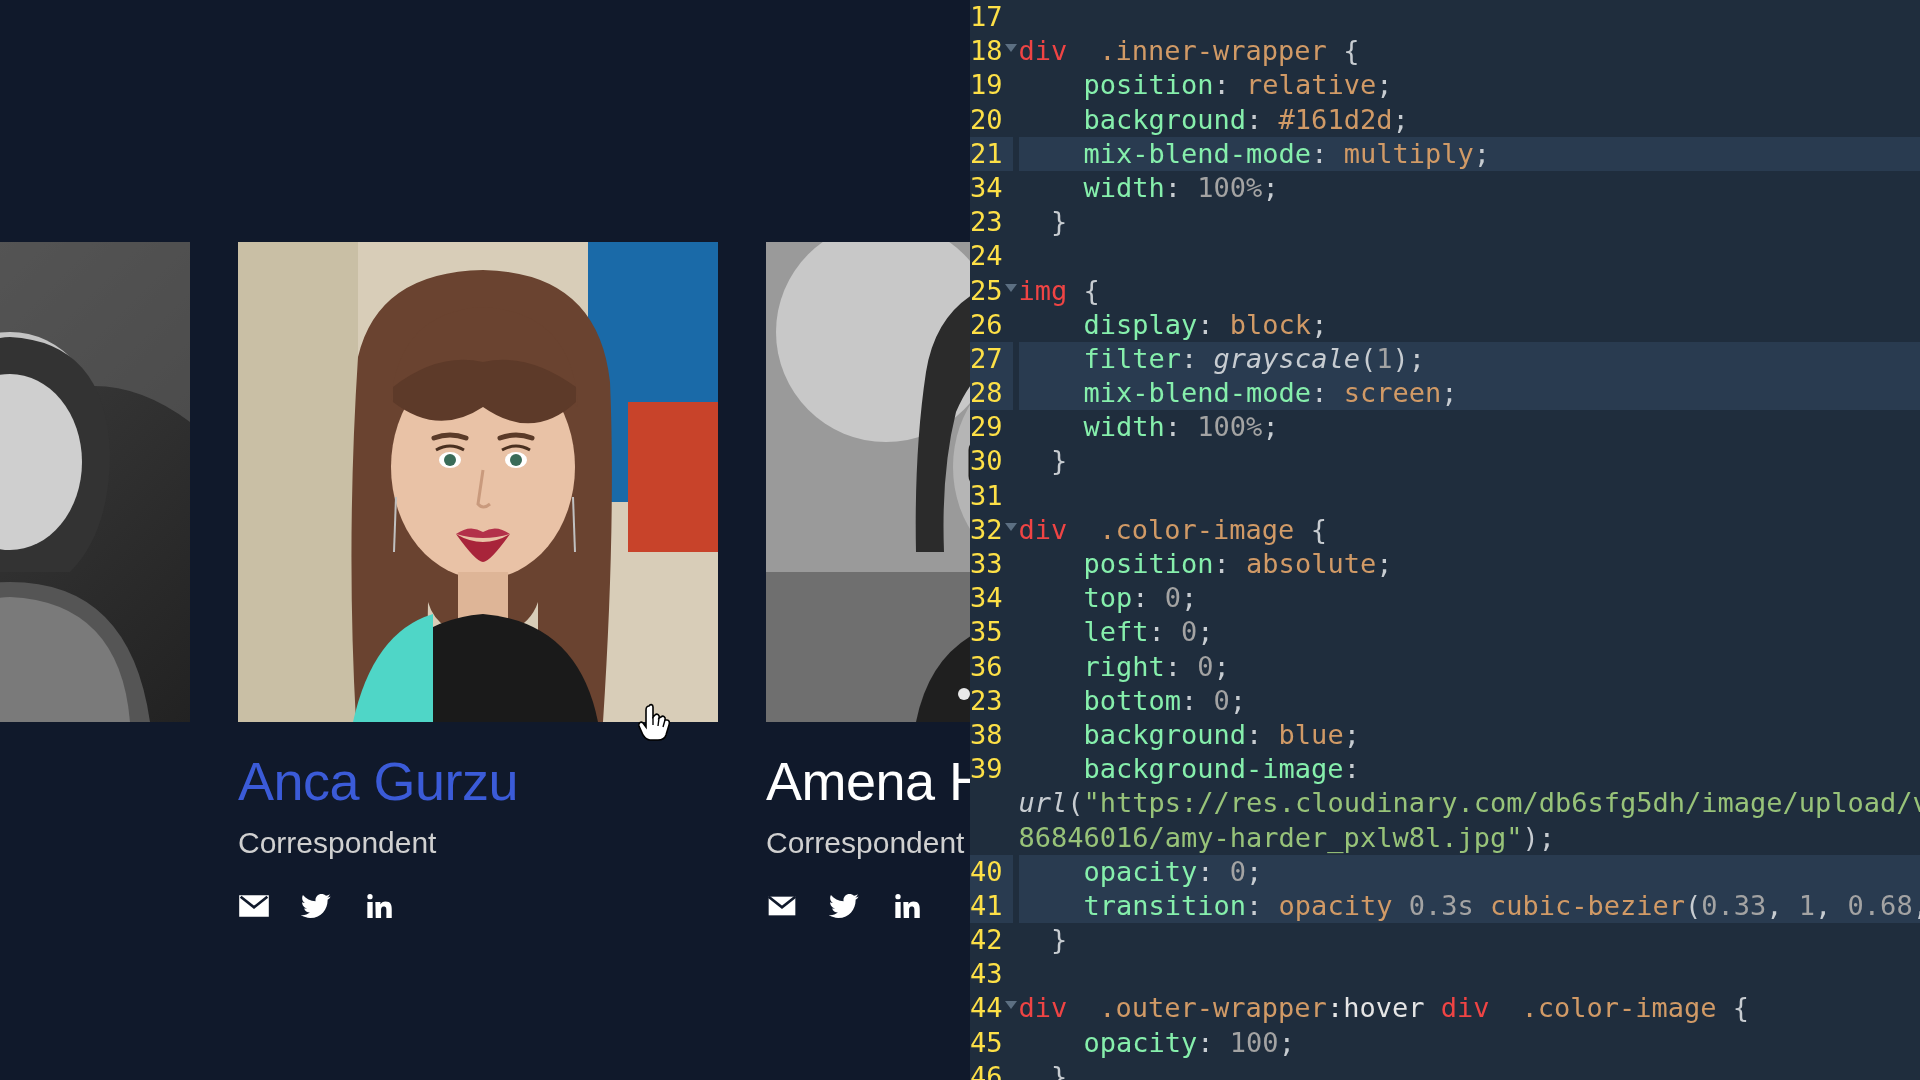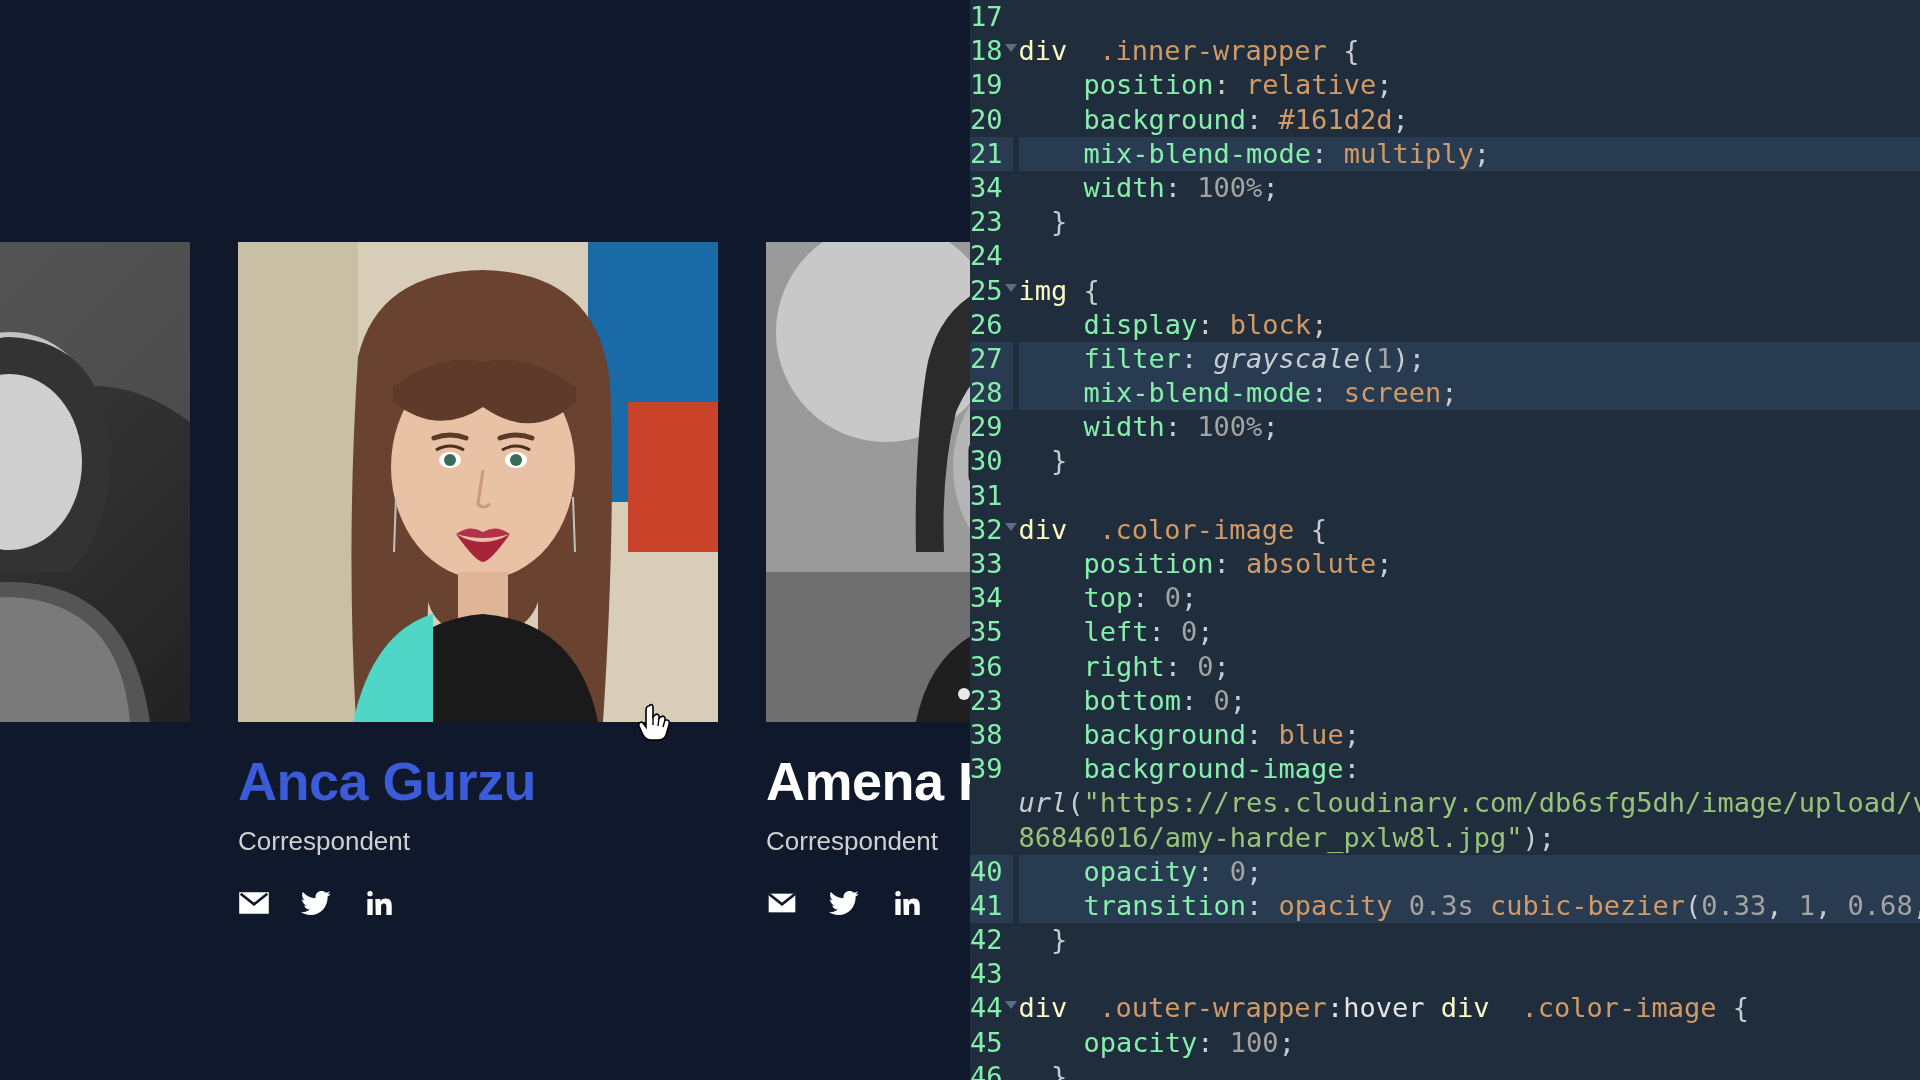--- a/index.html
+++ b/index.html
@@ -36,31 +36,31 @@
     background: #2a3447;
     display: flex;
     align-items: center;
     justify-content: center;
     position: relative;
     overflow: hidden;
   }
   .avatar svg { width: 100%; height: 100%; }
   .card-name {
     font-size: 54px;
-    font-weight: 700;
+    font-weight: 400;
     letter-spacing: -0.5px;
     margin-top: 28px;
     font-family: 'Arial Black', Arial, sans-serif;
     font-stretch: condensed;
   }
   .card-name.blue { color: #3b5bd8; }
   .card-name.white { color: #ffffff; }
   .card-role {
     color: #d0d0d0;
-    font-size: 26px;
+    font-size: 30px;
     margin-top: 14px;
   }
   .card-socials {
     display: flex;
     gap: 30px;
     margin-top: 30px;
     color: #ffffff;
   }
   .card-socials svg { width: 32px; height: 32px; fill: #fff; }
 
@@ -81,21 +81,21 @@
     background: #1f2d3d;
     display: flex;
     font-family: 'SF Mono', Menlo, Monaco, Consolas, monospace;
     font-size: 27px;
     line-height: 34.2px;
   }
   .gutter {
     width: 78px;
     padding-top: 0;
     text-align: right;
-    color: #86efac;
+    color: #fde047;
     user-select: none;
   }
   .gutter-line {
     height: 34.2px;
     padding-right: 10px;
     position: relative;
   }
   .fold {
     position: absolute;
     right: -4px;
@@ -115,21 +115,21 @@
     white-space: pre;
     position: relative;
   }
   .code-line.hl {
     background: #293b50;
   }
   .gutter-line.hl {
     background: #293b50;
   }
 
-  .tok-tag    { color: #fef9c3; }
+  .tok-tag    { color: #ef4444; }
   .tok-class  { color: #d19a66; margin-left: 32px; }
   .tok-prop   { color: #86efac; }
   .tok-val    { color: #d19a66; }
   .tok-num    { color: #a3a3a3; }
   .tok-punct  { color: #c7ccd1; }
   .tok-str    { color: #98c379; }
   .tok-func   { color: #c7ccd1; font-style: italic; }
   .tok-pseudo { color: #e5e5e5; }
   .tok-color  { color: #d19a66; text-align: right; }
 </style>

